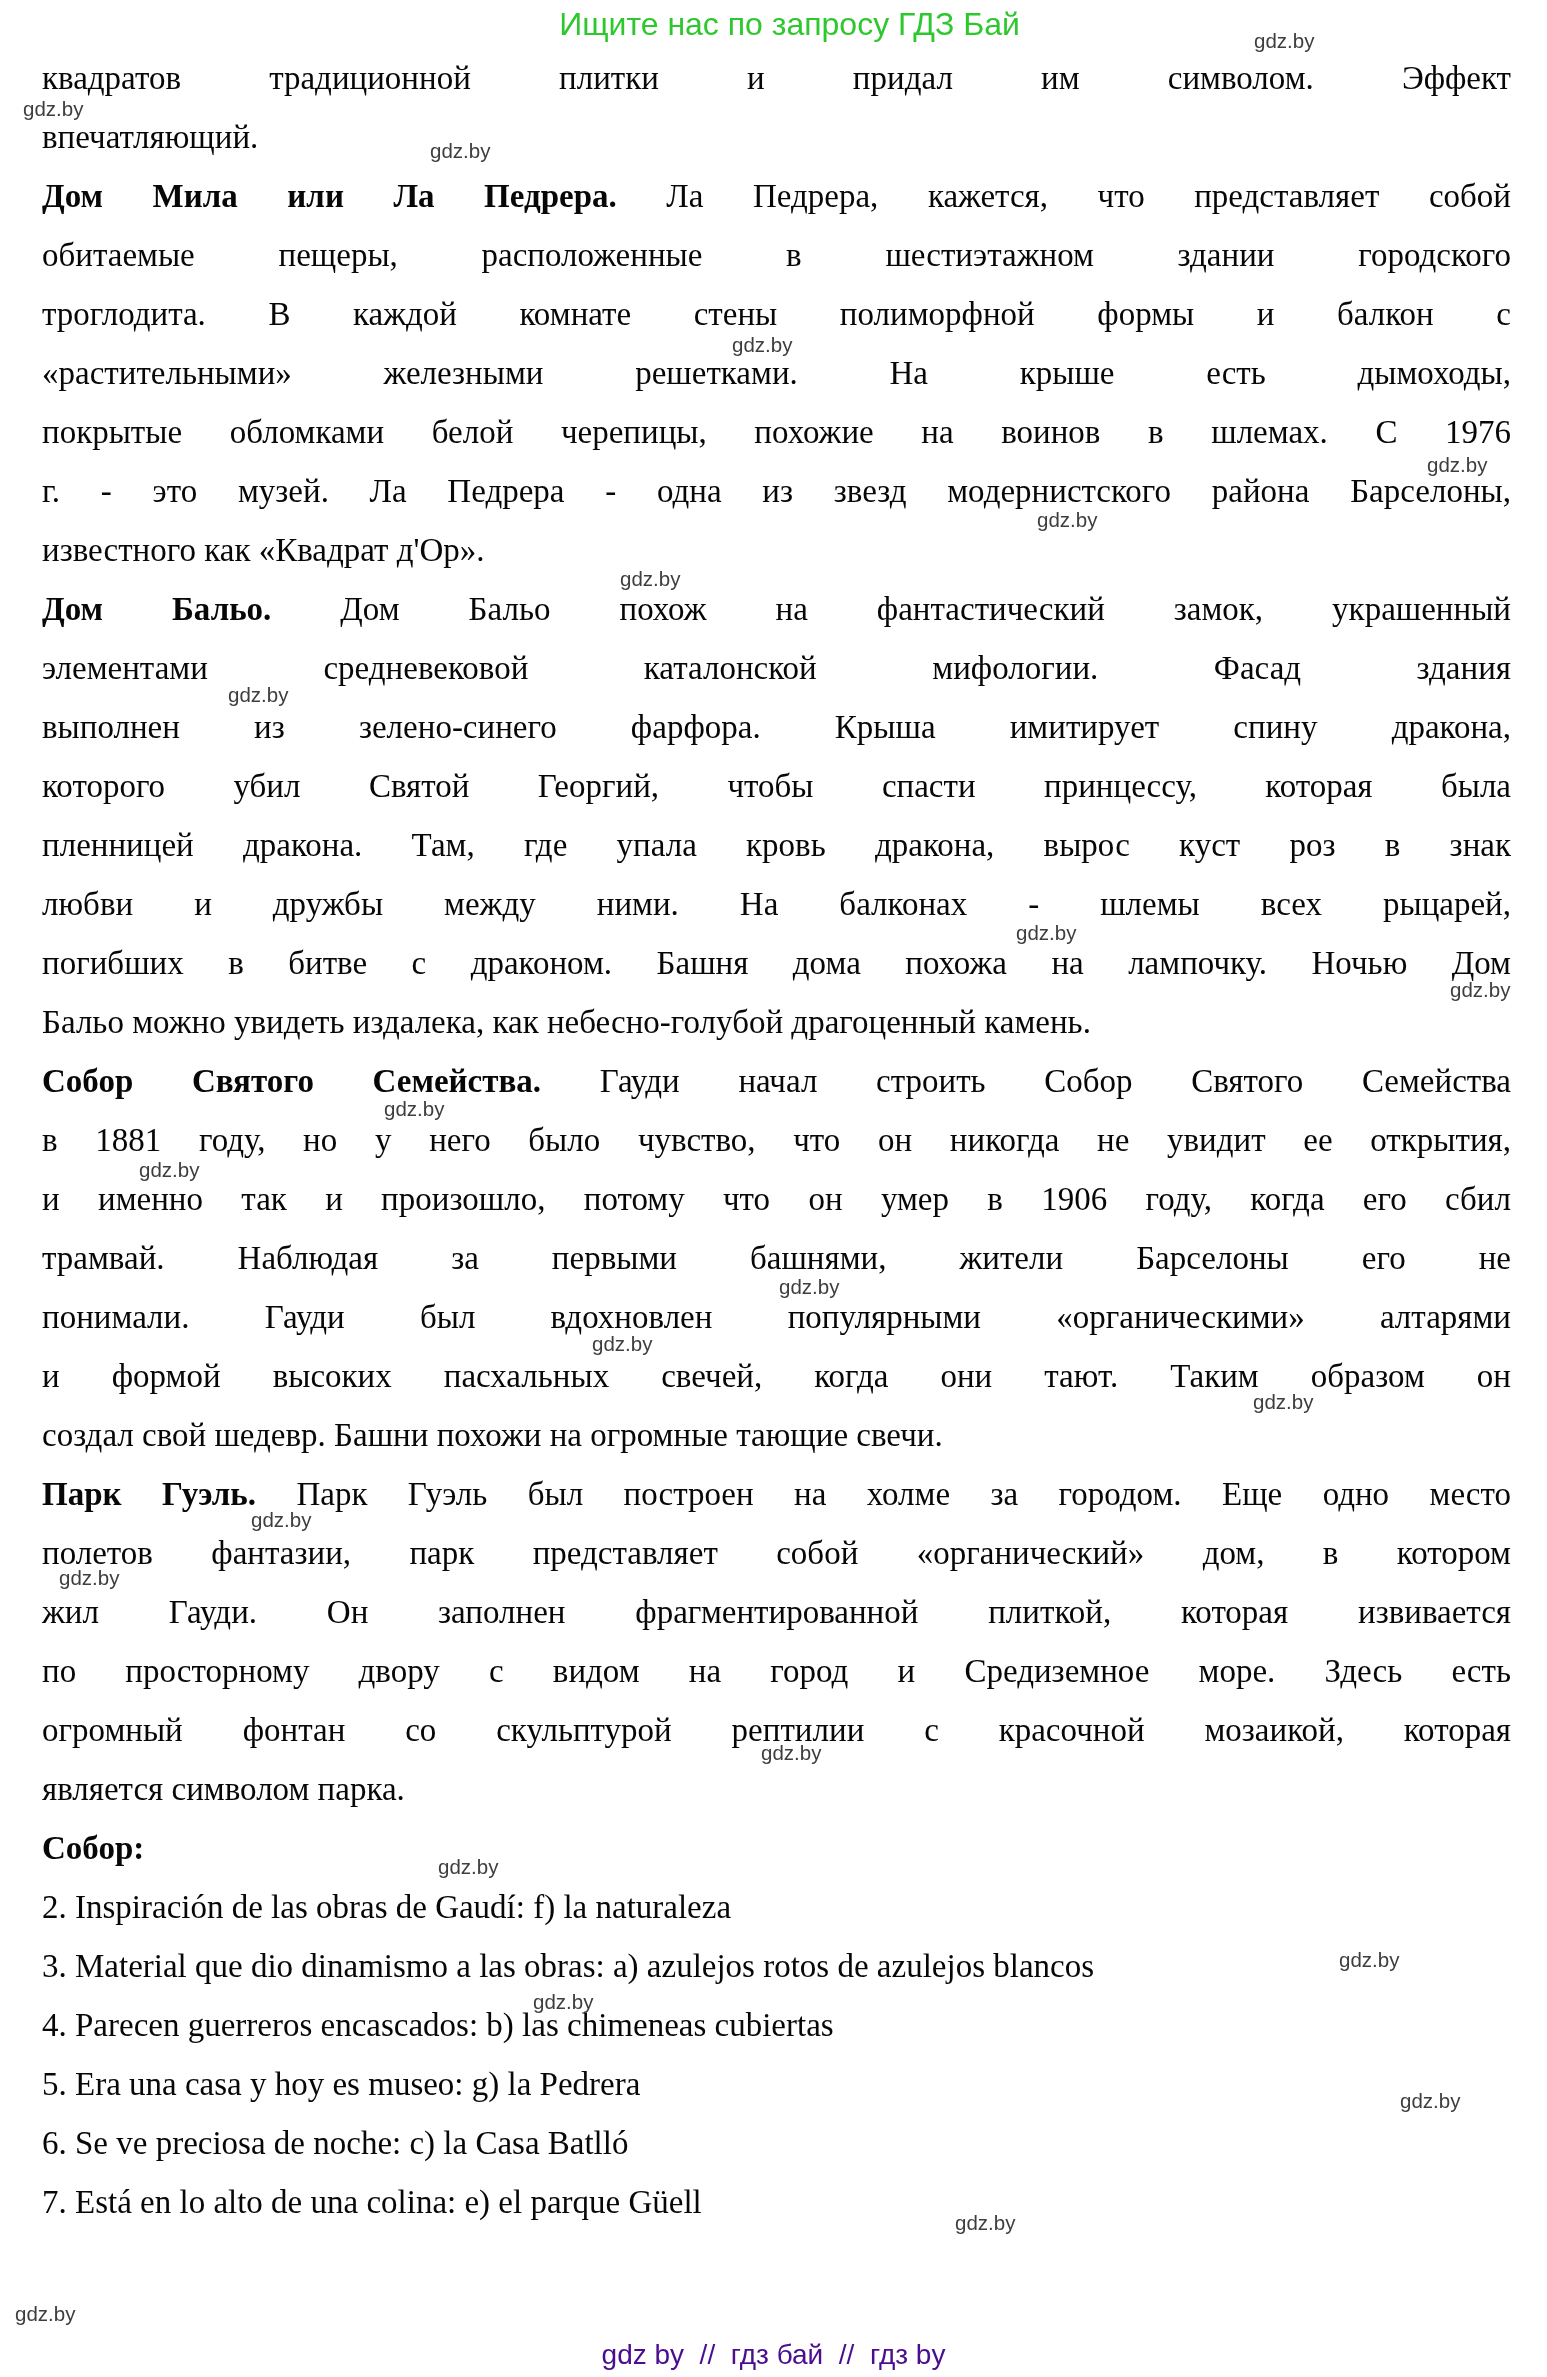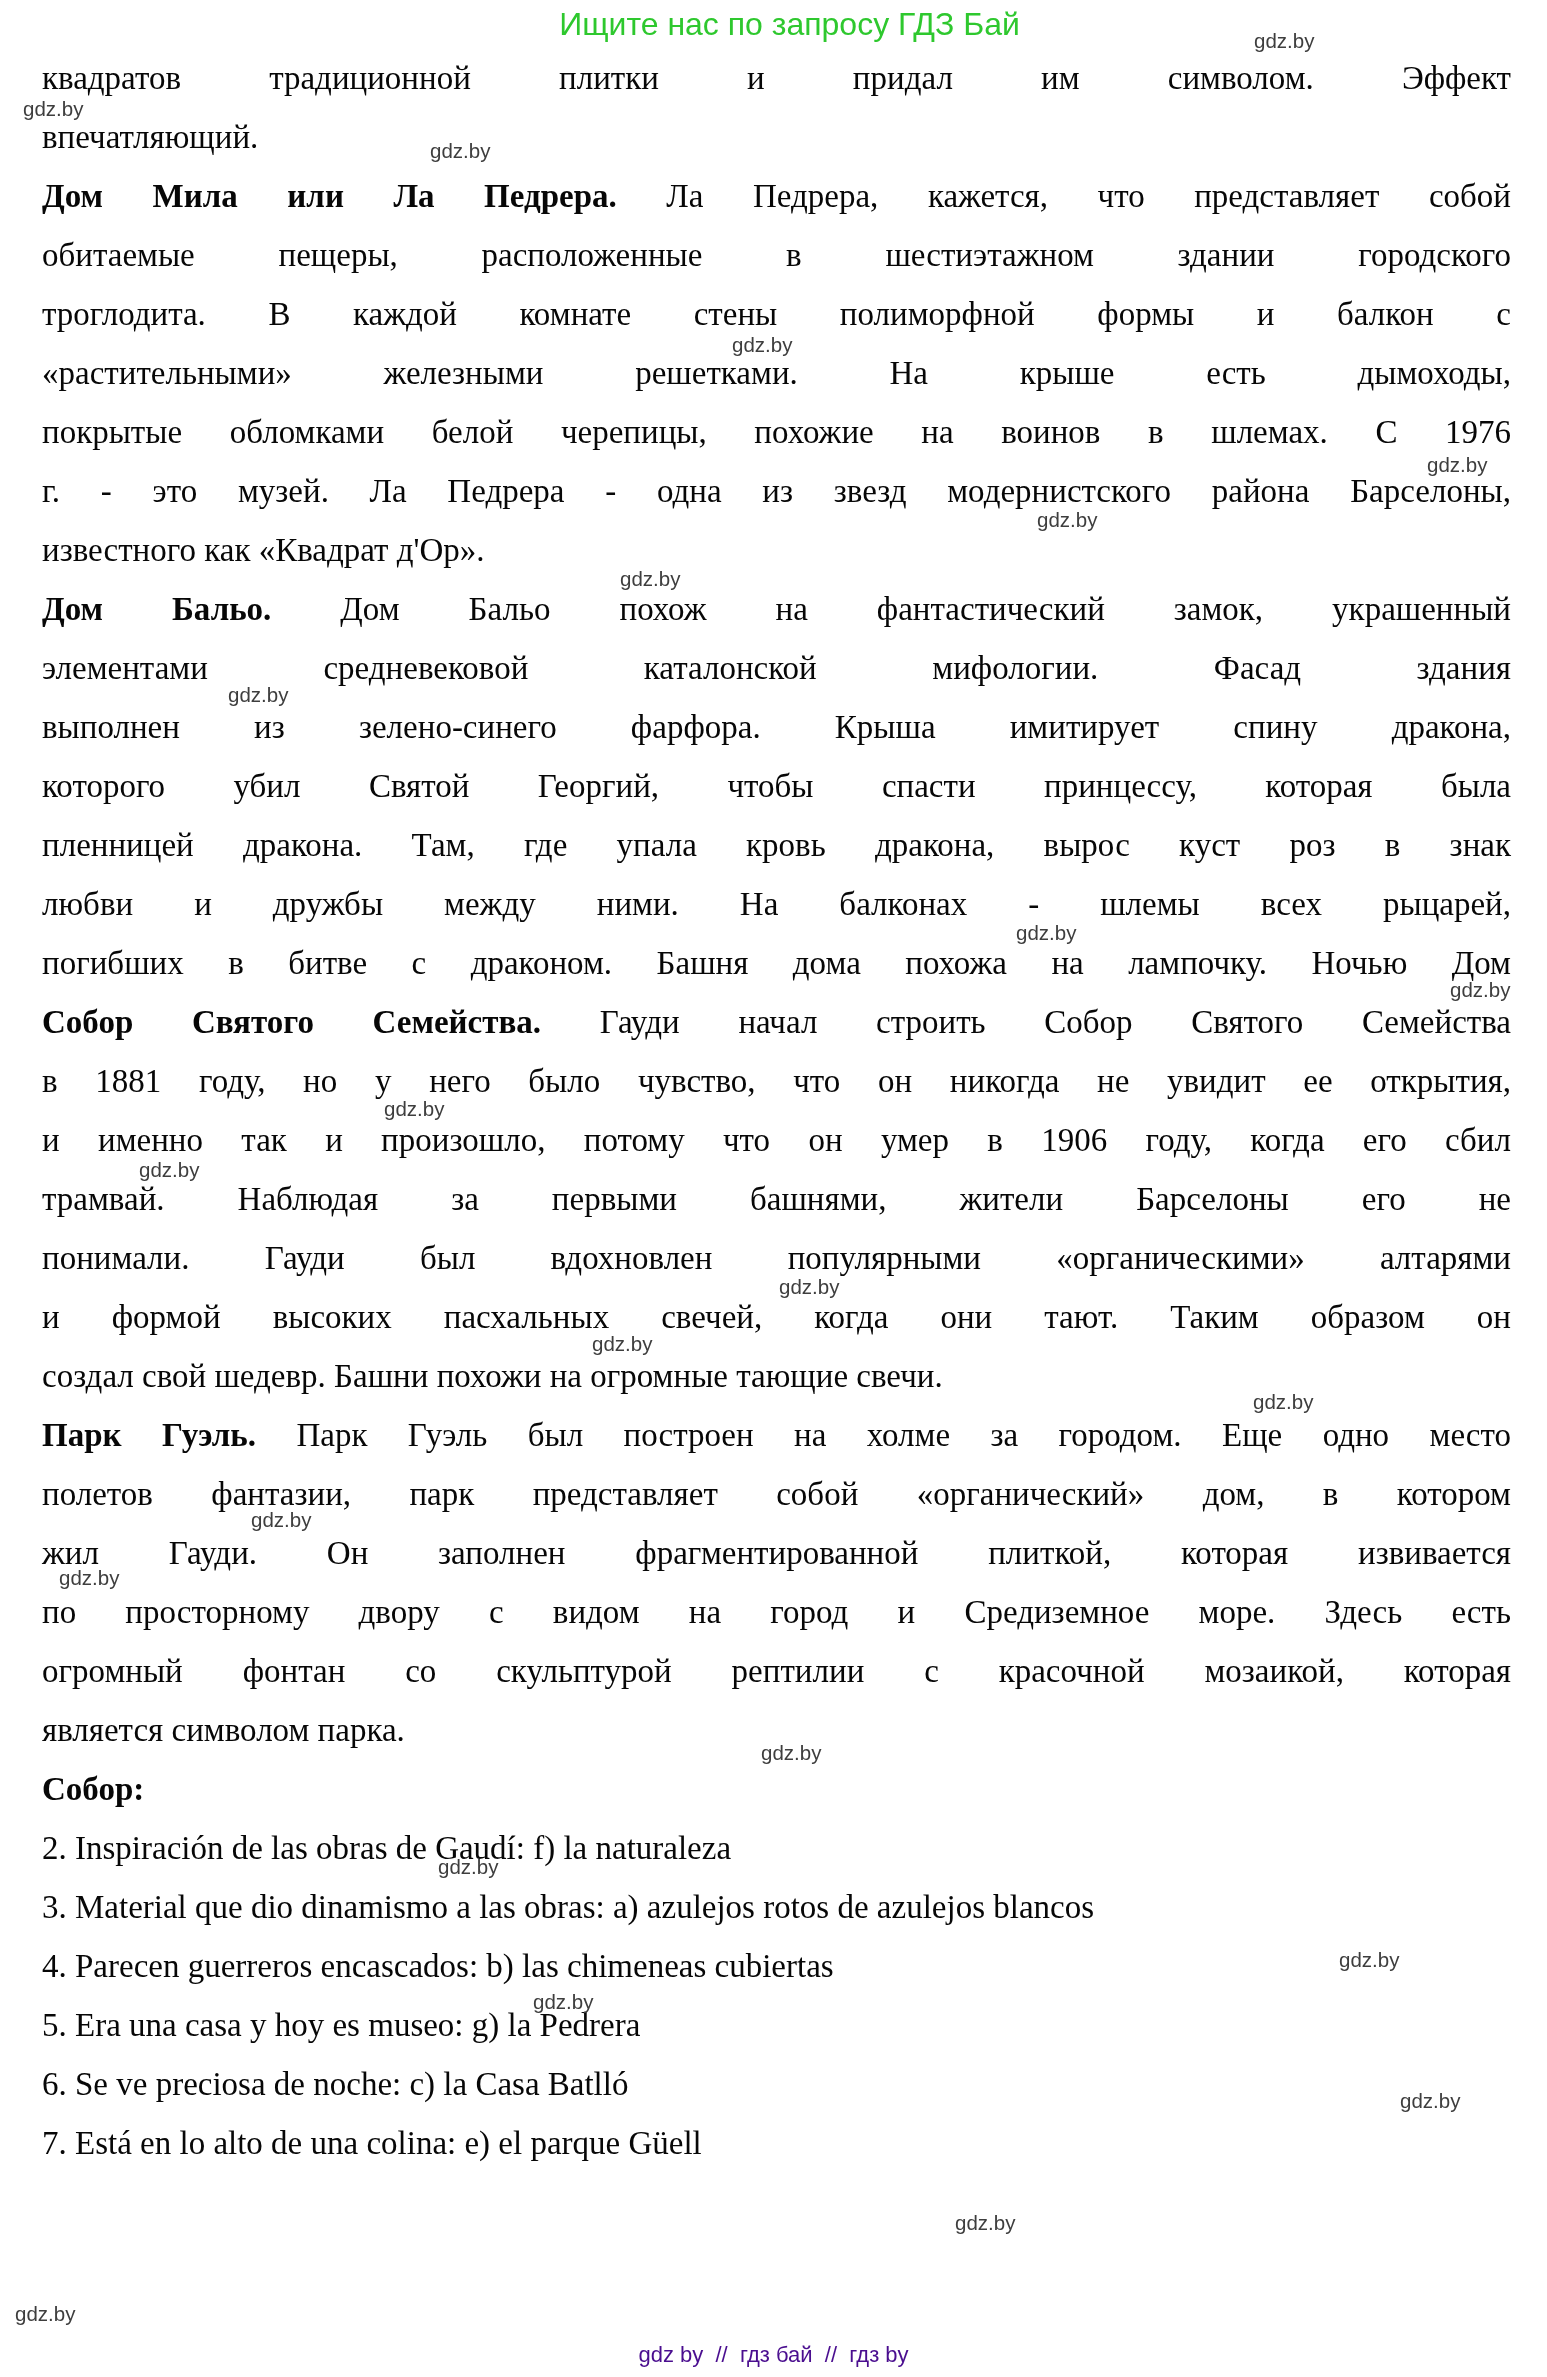--- a/index.html
+++ b/index.html
@@ -48,21 +48,21 @@
     line-height: 23px;
     color: #3e3e3e;
     white-space: nowrap;
   }
   .footer-note {
     position: absolute;
     top: 2338px; left: 0;
     width: 100%;
     text-align: center;
     font-family: "Liberation Sans", sans-serif;
-    font-size: 22px;
+    font-size: 28px;
     line-height: 33px;
     color: #4a0e8f;
     white-space: pre;
   }
 </style>
 </head>
 <body>
 
 <div class="page">
   <div class="header-note">Ищите нас по запросу ГДЗ Бай</div>
@@ -77,20 +77,21 @@
       <div class="line just">покрытые обломками белой черепицы, похожие на воинов в шлемах. С 1976</div>
       <div class="line just">г. - это музей. Ла Педрера - одна из звезд модернистского района Барселоны,</div>
       <div class="line">известного как «Квадрат д'Ор».</div>
       <div class="line just"><b>Дом Бальо.</b> Дом Бальо похож на фантастический замок, украшенный</div>
       <div class="line just">элементами средневековой каталонской мифологии. Фасад здания</div>
       <div class="line just">выполнен из зелено-синего фарфора. Крыша имитирует спину дракона,</div>
       <div class="line just">которого убил Святой Георгий, чтобы спасти принцессу, которая была</div>
       <div class="line just">пленницей дракона. Там, где упала кровь дракона, вырос куст роз в знак</div>
       <div class="line just">любви и дружбы между ними. На балконах - шлемы всех рыцарей,</div>
       <div class="line just">погибших в битве с драконом. Башня дома похожа на лампочку. Ночью Дом</div>
+      <div class="line">Бальо можно увидеть издалека, как небесно-голубой драгоценный камень.</div>
       <div class="line just"><b>Собор Святого Семейства.</b> Гауди начал строить Собор Святого Семейства</div>
       <div class="line just">в 1881 году, но у него было чувство, что он никогда не увидит ее открытия,</div>
       <div class="line just">и именно так и произошло, потому что он умер в 1906 году, когда его сбил</div>
       <div class="line just">трамвай. Наблюдая за первыми башнями, жители Барселоны его не</div>
       <div class="line just">понимали. Гауди был вдохновлен популярными «органическими» алтарями</div>
       <div class="line just">и формой высоких пасхальных свечей, когда они тают. Таким образом он</div>
       <div class="line">создал свой шедевр. Башни похожи на огромные тающие свечи.</div>
       <div class="line just"><b>Парк Гуэль.</b> Парк Гуэль был построен на холме за городом. Еще одно место</div>
       <div class="line just">полетов фантазии, парк представляет собой «органический» дом, в котором</div>
       <div class="line just">жил Гауди. Он заполнен фрагментированной плиткой, которая извивается</div>

